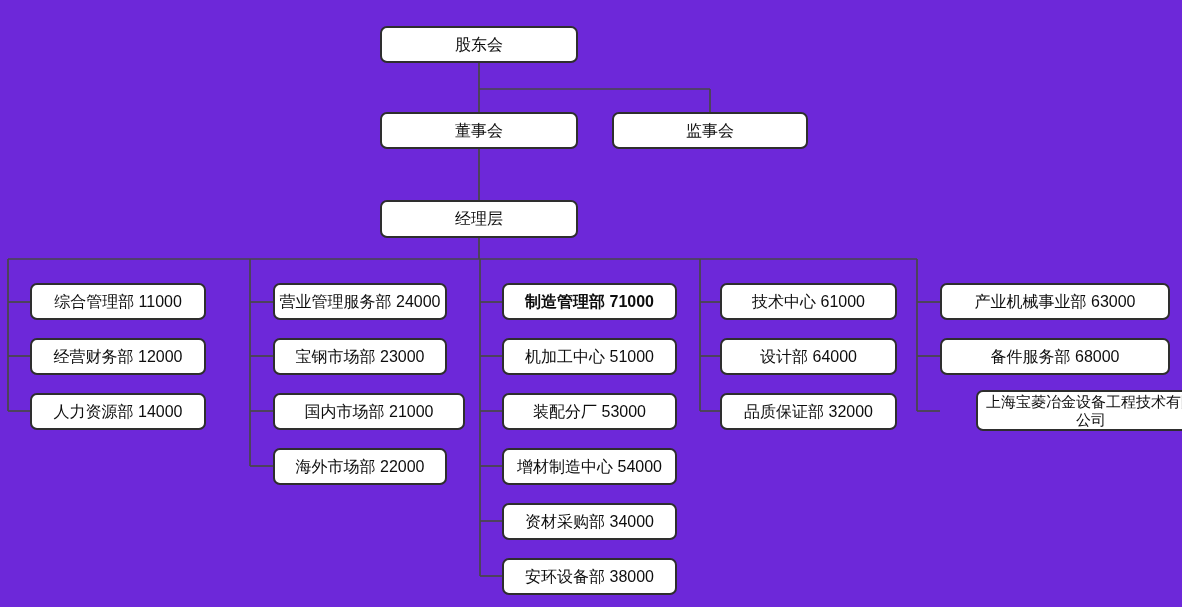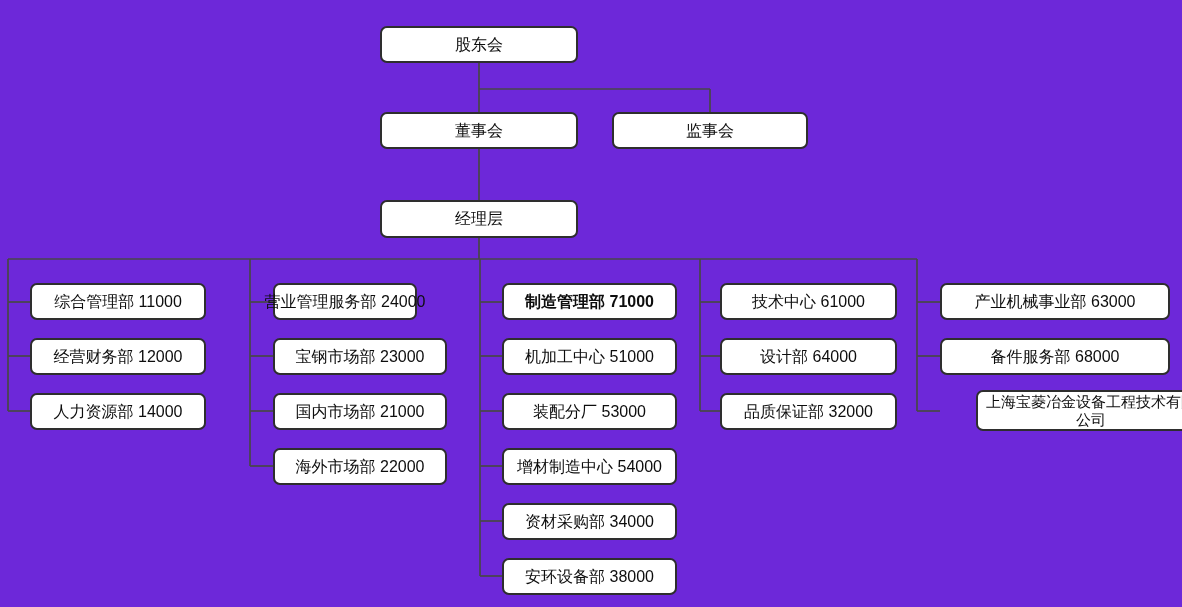--- a/index.html
+++ b/index.html
@@ -97,23 +97,23 @@
 
   <div class="node" style="left:380px; top:26px;  width:198px; height:37px;">股东会</div>
   <div class="node" style="left:380px; top:112px; width:198px; height:37px;">董事会</div>
   <div class="node" style="left:612px; top:112px; width:196px; height:37px;">监事会</div>
   <div class="node" style="left:380px; top:200px; width:198px; height:38px;">经理层</div>
 
   <div class="node" style="left:30px; top:283px; width:176px; height:37px;">综合管理部 11000</div>
   <div class="node" style="left:30px; top:338px; width:176px; height:37px;">经营财务部 12000</div>
   <div class="node" style="left:30px; top:393px; width:176px; height:37px;">人力资源部 14000</div>
 
-  <div class="node" style="left:273px; top:283px; width:144px; height:37px;">营业管理服务部 24000</div>
+  <div class="node" style="left:273px; top:283px; width:174px; height:37px;">营业管理服务部 24000</div>
   <div class="node" style="left:273px; top:338px; width:174px; height:37px;">宝钢市场部 23000</div>
-  <div class="node" style="left:273px; top:393px; width:174px; height:37px;">国内市场部 21000</div>
+  <div class="node" style="left:273px; top:393px; width:192px; height:37px;">国内市场部 21000</div>
   <div class="node" style="left:273px; top:448px; width:174px; height:37px;">海外市场部 22000</div>
 
   <div class="node" style="left:502px; top:283px; width:175px; height:37px;font-weight:bold;">制造管理部 71000</div>
   <div class="node" style="left:502px; top:338px; width:175px; height:37px;">机加工中心 51000</div>
   <div class="node" style="left:502px; top:393px; width:175px; height:37px;">装配分厂 53000</div>
   <div class="node" style="left:502px; top:448px; width:175px; height:37px;">增材制造中心 54000</div>
   <div class="node" style="left:502px; top:503px; width:175px; height:37px;">资材采购部 34000</div>
   <div class="node" style="left:502px; top:558px; width:175px; height:37px;">安环设备部 38000</div>
 
   <div class="node" style="left:720px; top:283px; width:177px; height:37px;">技术中心 61000</div>

